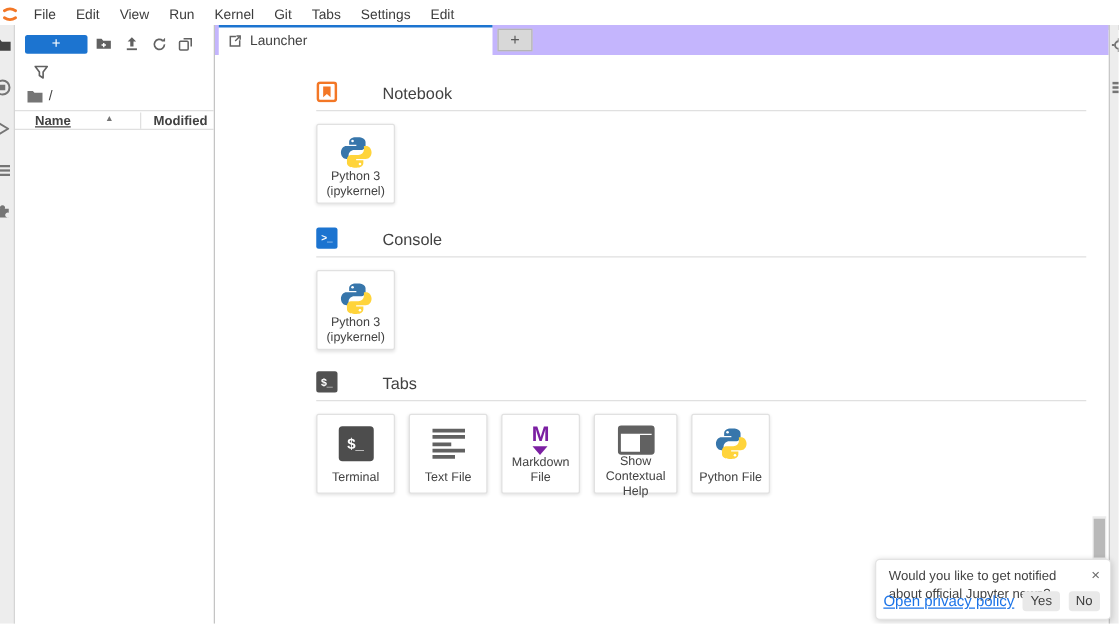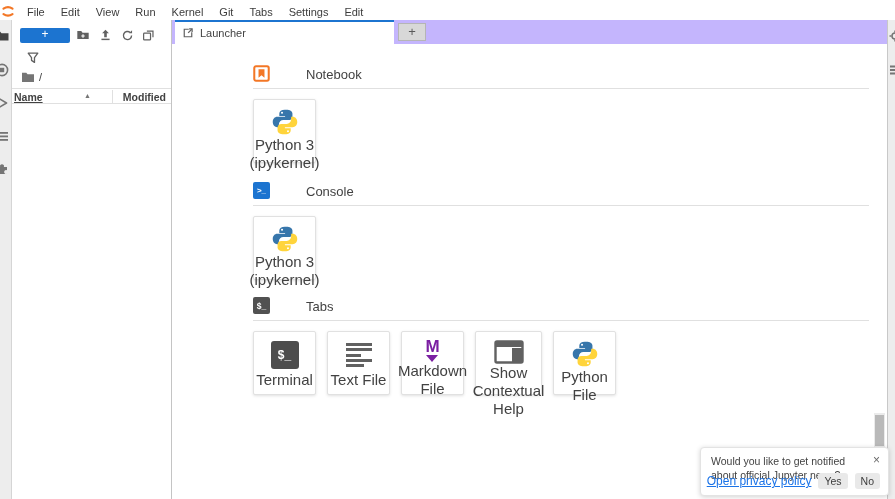--- a/index.html
+++ b/index.html
@@ -19,21 +19,21 @@
   .act-icon { position:absolute; left:-6px; width:16px; height:16px; }
 
   
   .filebrowser { left:12px; top:20px; width:160px; height:479px; background:#fff; border-right:1px solid #c4c4c4; }
   .new-launcher-btn { position:absolute; left:8px; top:8px; width:50px; height:15px; background:#1c74d0; border-radius:2px; color:#fff; font-size:12px; line-height:13px; text-align:center; cursor:pointer; }
   .fb-toolbar-icon { position:absolute; top:7px; width:16px; height:16px; display:flex; align-items:center; justify-content:center; }
   .fb-filter { position:absolute; left:14px; top:31px; width:14px; height:14px; }
   .fb-breadcrumb { position:absolute; left:9px; top:51px; display:flex; align-items:center; font-size:11px; color:#424242; }
   .fb-breadcrumb .crumb-root { margin-left:4px; }
   .fb-header { position:absolute; left:0; top:68px; width:159px; height:16px; border-top:1px solid #e0e0e0; border-bottom:1px solid #e0e0e0; font-size:10.5px; font-weight:bold; color:#424242; }
-  .fb-header .col-name { position:absolute; left:2px; top:2px;text-decoration:underline; }
+  .fb-header .col-name { position:absolute; left:16px; top:2px;text-decoration:underline; }
   .fb-header .sort-caret { position:absolute; left:72px; top:3px; font-size:7px; color:#757575; }
   .fb-header .col-divider { position:absolute; left:100px; top:1px; width:1px; height:13px; background:#e0e0e0; }
   .fb-header .col-modified { position:absolute; right:5px; top:2px;text-align:right; }
   .fb-row { position:absolute; left:0; width:159px; height:15px; display:flex; align-items:center; font-size:10.5px; color:#424242; cursor:pointer; }
   .fb-row .row-name { margin-left:5px; }
   .fb-row .row-time { position:absolute; right:5px; }
   .fb-row svg { margin-left:9px; flex:0 0 auto; }
 
   
   .tabbar { left:172px; top:20px; width:715px; height:24px; background:#c4b5fd; }
@@ -43,21 +43,21 @@
 
   .content { left:172px; top:44px; width:715px; height:455px; background:#fff; }
   .section { position:absolute; left:81px; width:616px; }
   .sec-header { display:flex; align-items:flex-end; height:18px;gap:25px; }
   .sec-title { font-size:13px; color:#424242; margin-left:11px; }
   .sec-rule { margin-top:6px; border:none; border-top:1px solid #e0e0e0; width:616px; }
   .cards { position:absolute; left:0; top:35px; display:flex; gap:11px; }
   .card { width:63px; height:64px; background:#fff; border:1px solid #e1e1e1; border-radius:2px; box-shadow:0 1px 3px rgba(0,0,0,0.12); display:flex; flex-direction:column; align-items:center; cursor:pointer; }
   .card.wide { width:67px; }
   .card .card-icon { margin-top:8px; height:30px; display:flex; align-items:center; justify-content:center; }
-  .card .card-label { margin-top:auto; margin-bottom:5px; font-size:15px; line-height:1.2; color:#424242; text-align:center; }
+  .card .card-label { margin-top:auto; margin-bottom:5px; font-size:10px; line-height:1.2; color:#424242; text-align:center; }
 
   .hdr-icon-console { width:17px; height:17px; background:#1c74d0; border-radius:2px; color:#fff; font-size:8px; font-weight:bold; display:flex; align-items:center; justify-content:center; }
   .hdr-icon-other { width:17px; height:17px; background:#515151; border-radius:2px; color:#fff; font-size:8.5px; font-weight:bold; display:flex; align-items:center; justify-content:center; }
   .terminal-icon { width:28px; height:28px; background:#4d4d4d; border-radius:3px; color:#fff; font-size:12px; font-weight:bold; display:flex; align-items:center; justify-content:center; }
   .textfile-icon { width:26px; height:24px; display:flex; flex-direction:column; justify-content:space-between; }
   .textfile-icon div { height:3px; background:#616161; }
   .md-icon { display:flex; flex-direction:column; align-items:center; }
   .md-letter { color:#7b1fa2; font-weight:bold; font-size:17px; line-height:0.85; }
   .md-arrow { width:0; height:0; border-left:6px solid transparent; border-right:6px solid transparent; border-top:7px solid #7b1fa2; margin-top:1px; }
 

